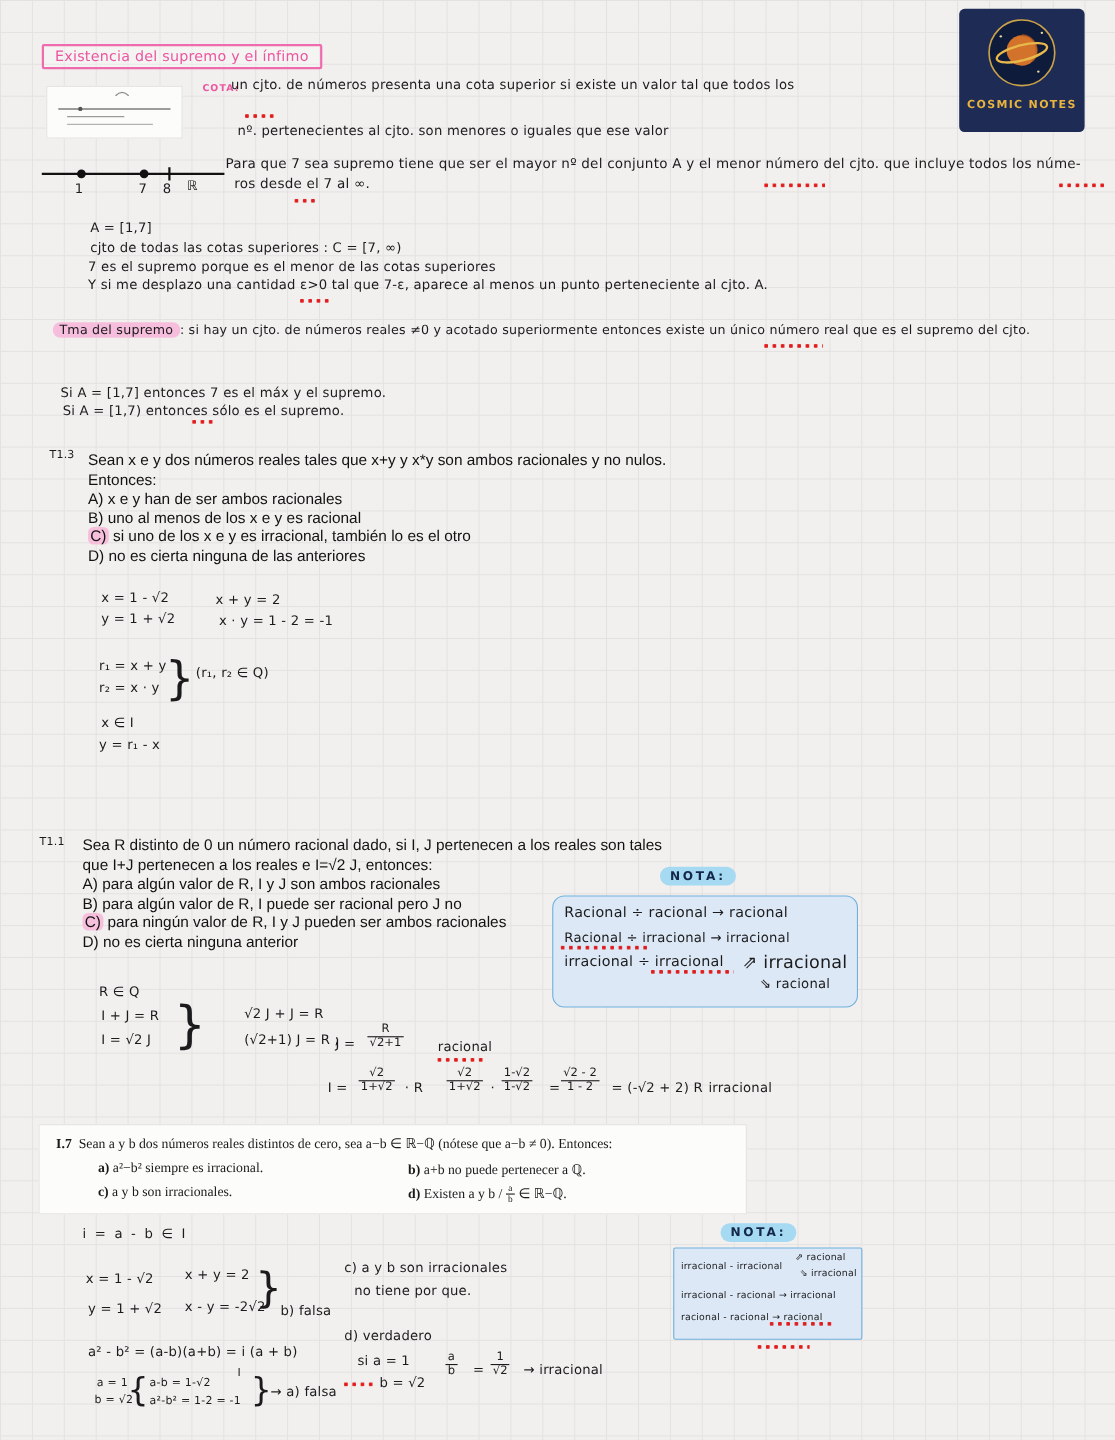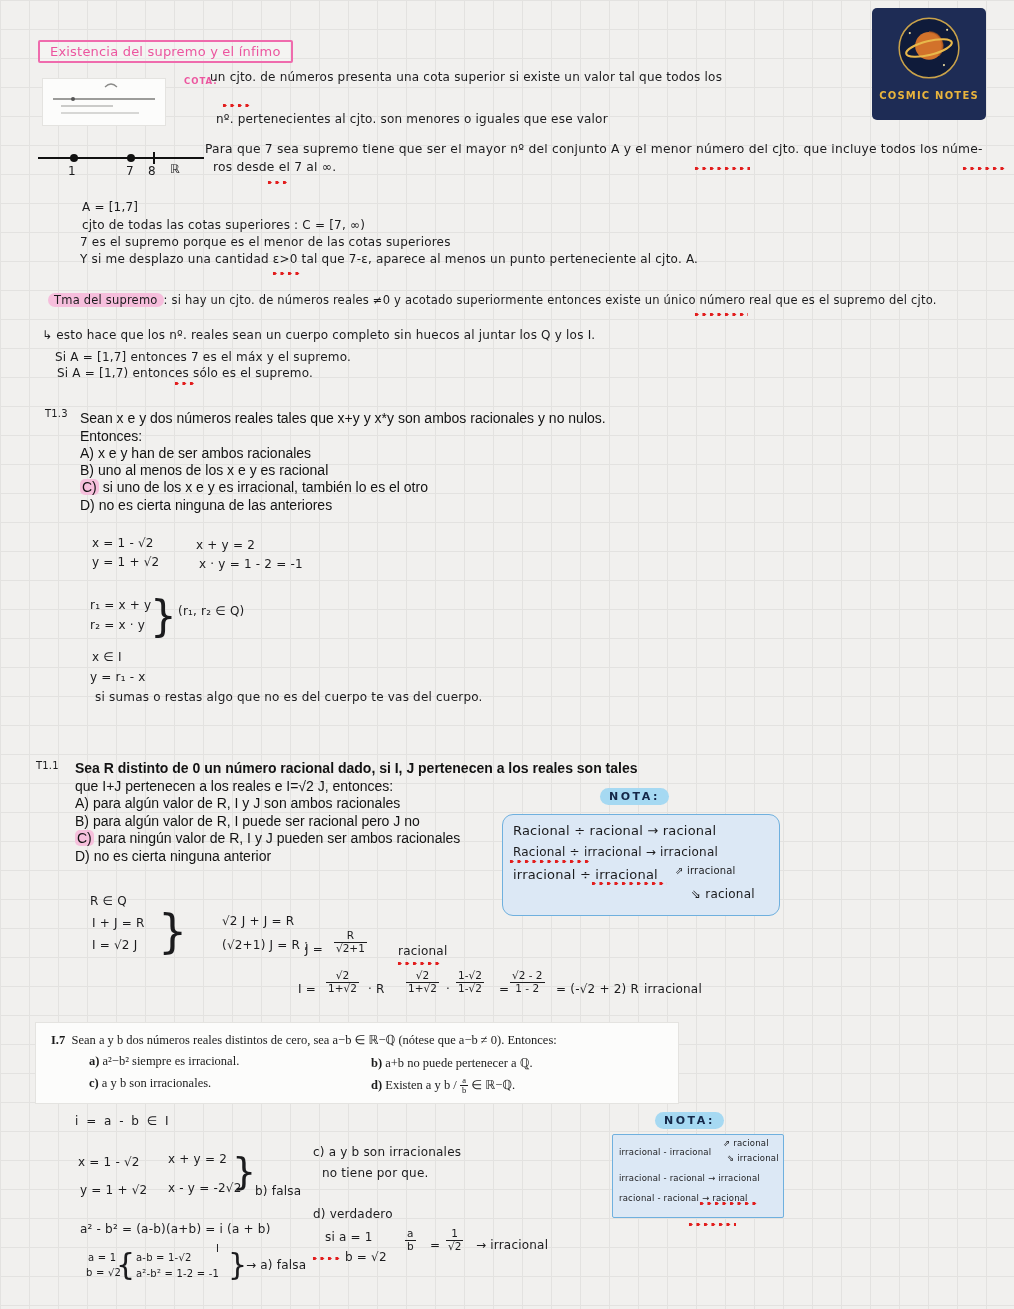--- a/index.html
+++ b/index.html
@@ -86,21 +86,20 @@
   <div class="abs hw" style="left:82px;top:218px;">cjto de todas las cotas superiores : C = [7, ∞)</div>
   <div class="abs hw" style="left:80px;top:235px;">7 es el supremo porque es el menor de las cotas superiores</div>
   <div class="abs hw" style="left:80px;top:252px;">Y si me desplazo una cantidad ε&gt;0 tal que 7-ε, aparece al menos un punto perteneciente al cjto. A.</div>
   <div class="abs rdots" style="left:272px;top:271px;width:28px;"></div>
 
   <div class="abs hw" style="left:48px;top:293px;font-size:11.5px;">
     <span class="pinkhl">Tma del supremo</span><span>: si hay un cjto. de números reales ≠0 y acotado superiormente entonces existe un único número real que es el supremo del cjto.</span>
   </div>
   <div class="abs rdots" style="left:694px;top:312px;width:54px;"></div>
 
-  <div class="abs hw" style="left:42px;top:328px;">↳ esto hace que los nº. reales sean un cuerpo completo sin huecos al juntar los Q y los I.</div>
   <div class="abs hw" style="left:55px;top:350px;">Si   A = [1,7] entonces 7 es el máx y el supremo.</div>
   <div class="abs hw" style="left:57px;top:366px;">Si   A = [1,7) entonces sólo es el supremo.</div>
   <div class="abs rdots" style="left:174px;top:381px;width:22px;"></div>
 
   <div class="abs hw hw-sm" style="left:45px;top:408px;">T1.3</div>
   <div class="abs typed" style="left:80px;top:410px;">Sean x e y dos números reales tales que x+y y x*y son ambos racionales y no nulos.</div>
   <div class="abs typed" style="left:80px;top:428px;">Entonces:</div>
   <div class="abs typed" style="left:80px;top:445px;">A) x e y han de ser ambos racionales</div>
   <div class="abs typed" style="left:80px;top:462px;">B) uno al menos de los x e y es racional</div>
   <div class="abs typed" style="left:80px;top:479px;"><span class="chl">C)</span><span> si uno de los x e y es irracional, también lo es el otro</span></div>
@@ -110,36 +109,35 @@
   <div class="abs hw" style="left:92px;top:555px;">y = 1 + √2</div>
   <div class="abs hw" style="left:196px;top:538px;">x + y = 2</div>
   <div class="abs hw" style="left:199px;top:557px;">x · y = 1 - 2 = -1</div>
 
   <div class="abs hw" style="left:90px;top:598px;">r₁ =  x + y</div>
   <div class="abs hw" style="left:90px;top:618px;">r₂ =  x · y</div>
   <div class="abs brace" style="left:150px;top:596px;font-size:42px;">}</div>
   <div class="abs hw" style="left:178px;top:604px;">(r₁, r₂ ∈ Q)</div>
   <div class="abs hw" style="left:92px;top:650px;">x ∈ I</div>
   <div class="abs hw" style="left:90px;top:670px;">y = r₁ - x</div>
-  <div class="abs hw" style="left:95px;top:690px;">si sumas o restas algo que  no es del cuerpo te vas del cuerpo.</div>
 
   <div class="abs hw hw-sm" style="left:36px;top:760px;">T1.1</div>
-  <div class="abs typed" style="left:75px;top:760px;font-weight:bold;">Sea R distinto de 0 un número racional dado, si I, J pertenecen a los reales son tales</div>
+  <div class="abs typed" style="left:75px;top:760px;">Sea R distinto de 0 un número racional dado, si I, J pertenecen a los reales son tales</div>
   <div class="abs typed" style="left:75px;top:778px;">que I+J pertenecen a los reales e I=√2 J, entonces:</div>
   <div class="abs typed" style="left:75px;top:795px;">A) para algún valor de R, I y J son ambos racionales</div>
   <div class="abs typed" style="left:75px;top:813px;">B) para algún valor de R, I puede ser racional pero J no</div>
   <div class="abs typed" style="left:75px;top:830px;"><span class="chl">C)</span><span> para ningún valor de R, I y J pueden ser ambos racionales</span></div>
   <div class="abs typed" style="left:75px;top:848px;">D) no es cierta ninguna anterior</div>
 
   <div class="abs notapill" style="left:600px;top:788px;">NOTA:</div>
   <div class="abs notabox" style="left:502px;top:814px;width:276px;height:100px;border-radius:11px;">
     <div class="hw" style="position:absolute;left:10px;top:8px;font-size:13px;">Racional ÷ racional → racional</div>
     <div class="hw" style="position:absolute;left:10px;top:30px;font-size:12px;">Racional ÷ irracional → irracional</div>
     <div class="hw" style="position:absolute;left:10px;top:52px;font-size:13px;">irracional ÷ irracional</div>
-    <div class="hw" style="position:absolute;left:172px;top:50px;font-size:10px;">⇗ irracional</div>
+    <div class="hw" style="position:absolute;left:172px;top:50px;font-size:16px;">⇗ irracional</div>
     <div class="hw" style="position:absolute;left:188px;top:72px;font-size:12px;">⇘ racional</div>
     <div class="rdots" style="position:absolute;left:6px;top:44px;width:82px;"></div>
     <div class="rdots" style="position:absolute;left:88px;top:66px;width:76px;"></div>
   </div>
 
   <div class="abs hw" style="left:90px;top:894px;">R ∈ Q</div>
   <div class="abs hw" style="left:92px;top:916px;">I + J = R</div>
   <div class="abs brace" style="left:158px;top:908px;font-size:46px;">}</div>
   <div class="abs hw" style="left:222px;top:914px;">√2 J + J = R</div>
   <div class="abs hw" style="left:92px;top:938px;">I = √2 J</div>

